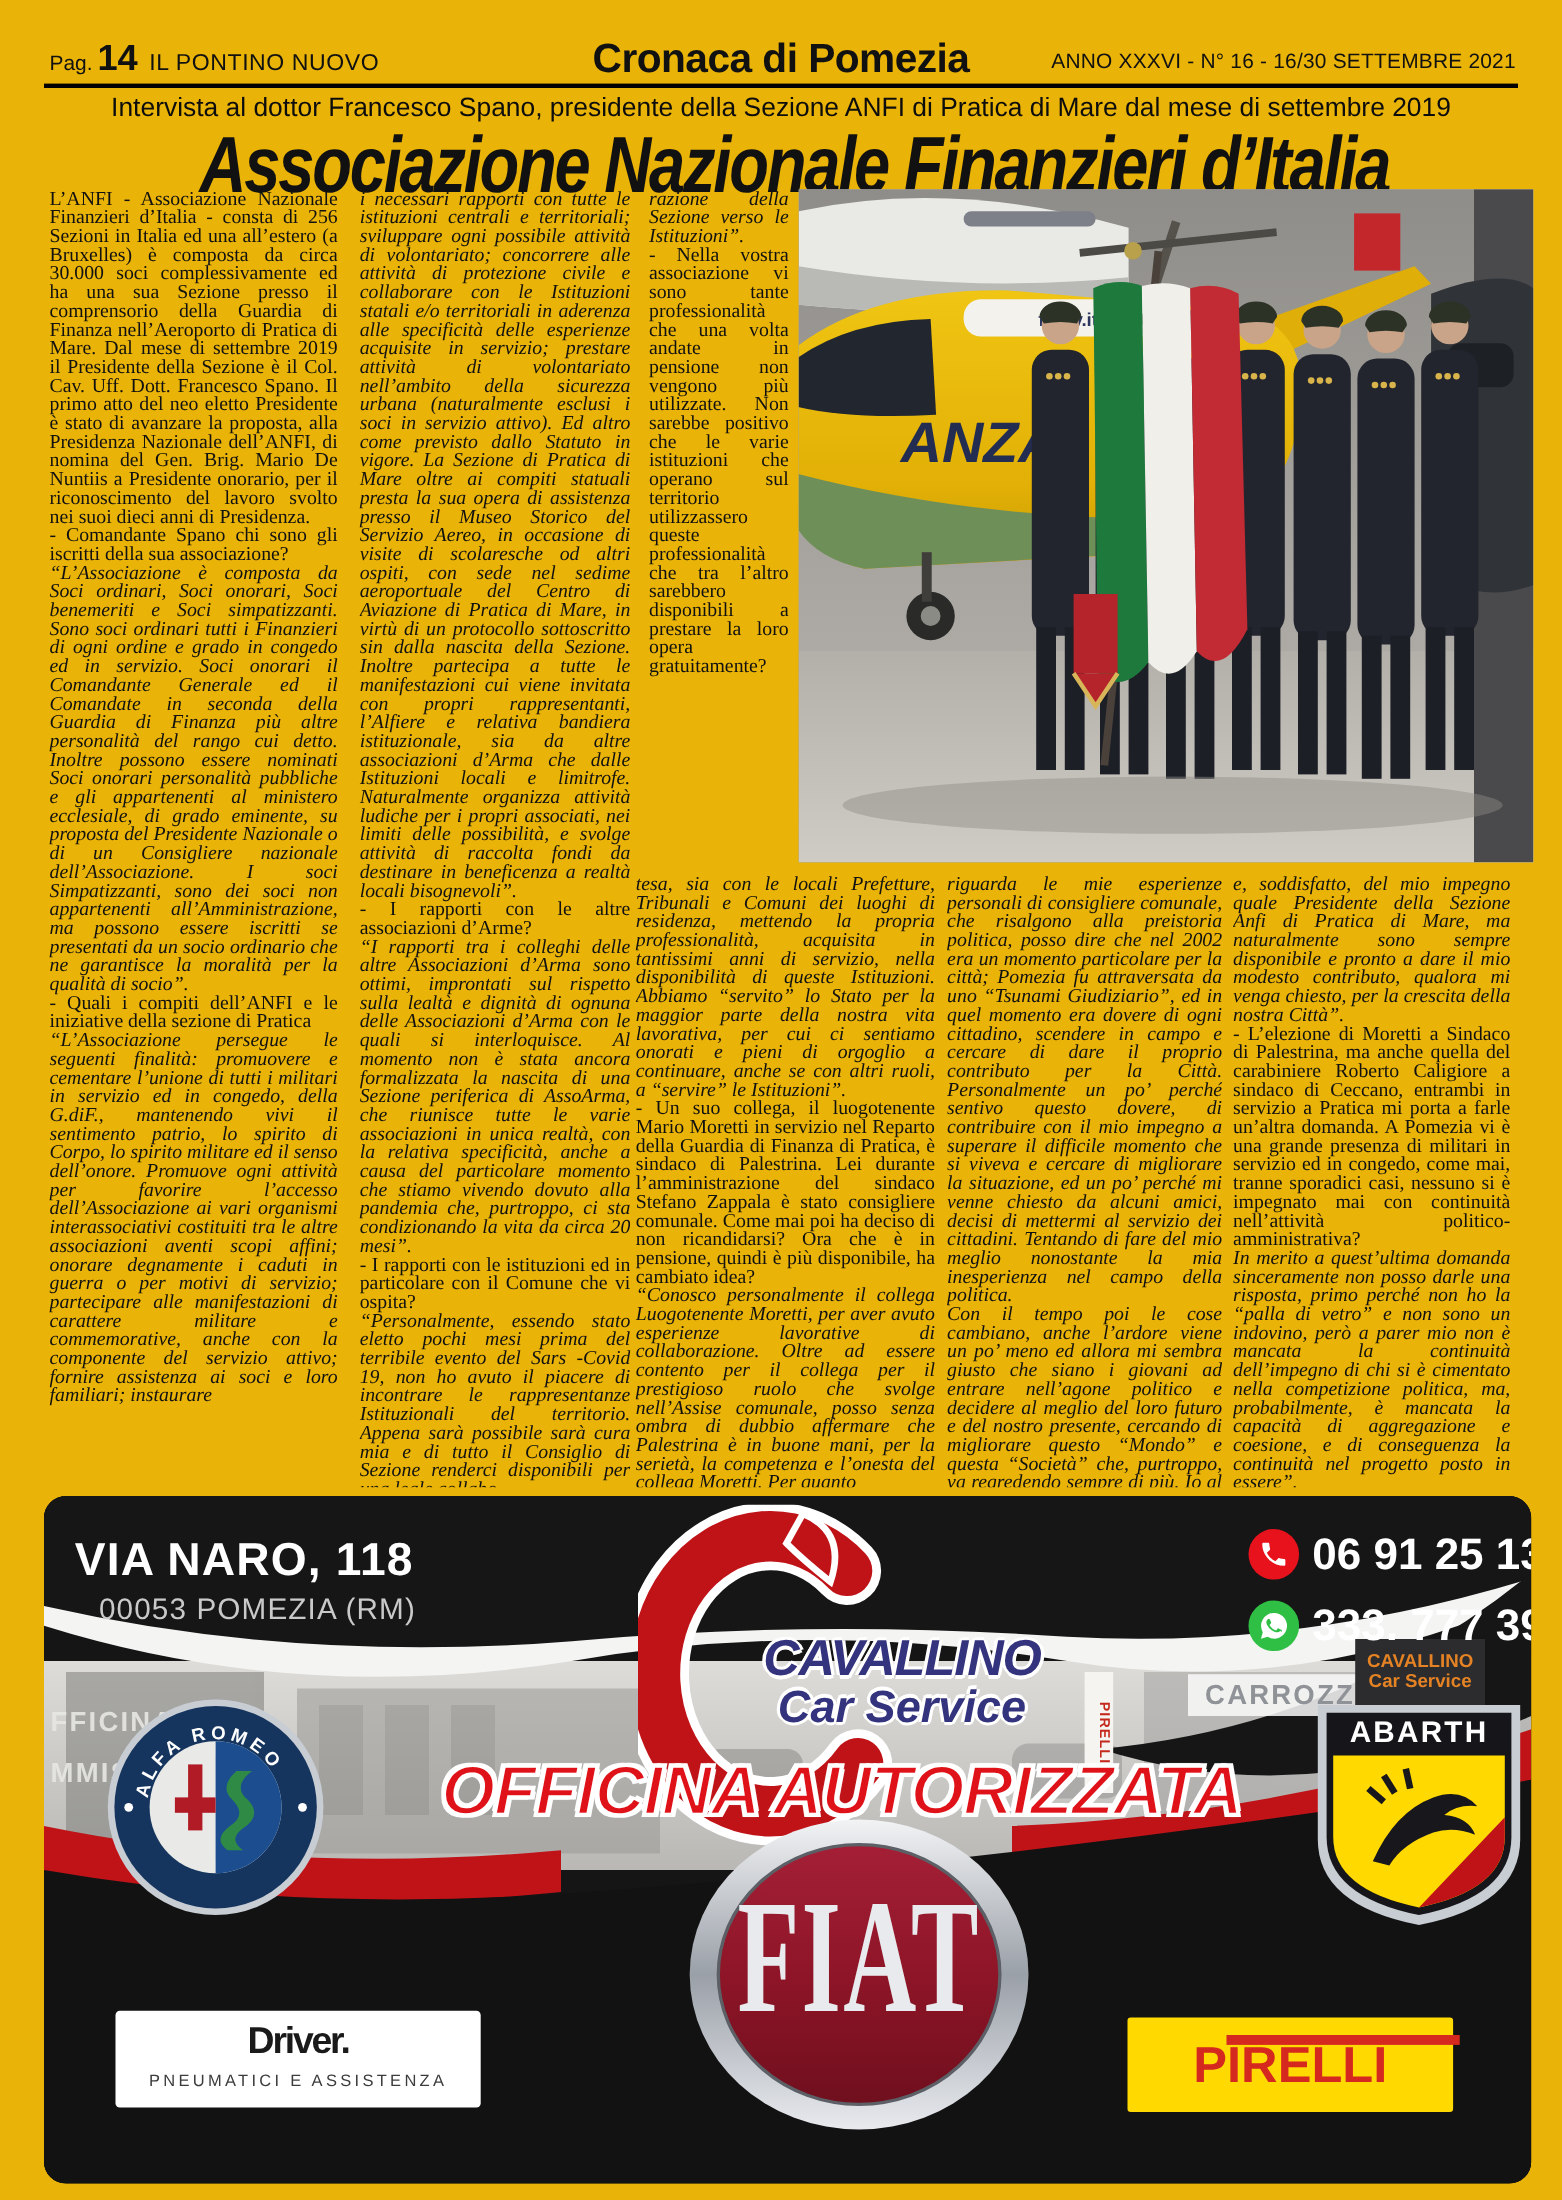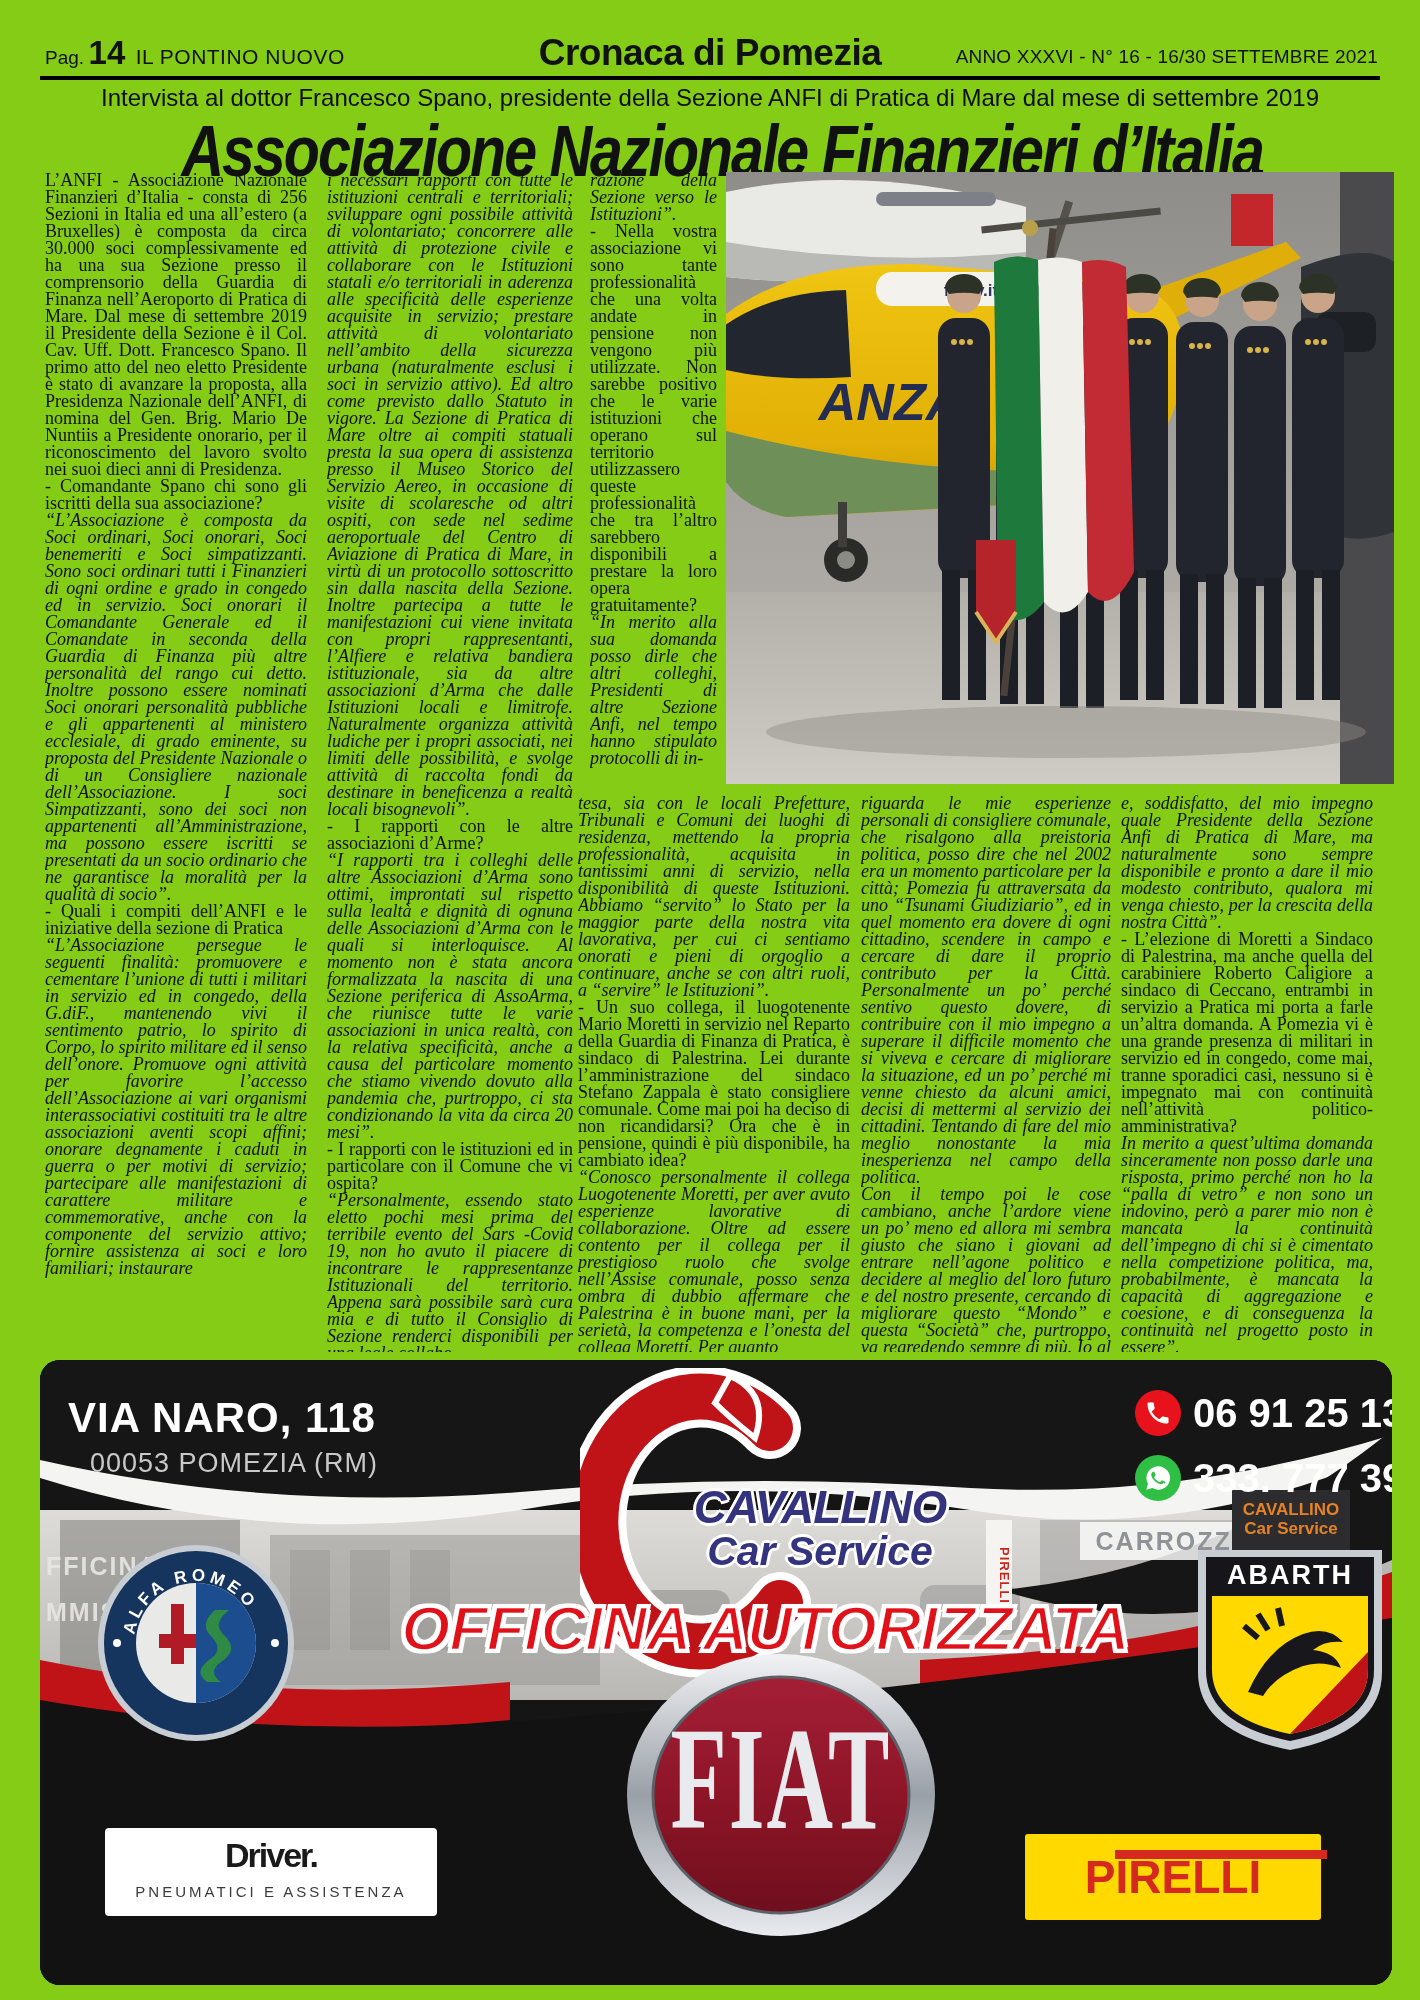--- a/index.html
+++ b/index.html
@@ -1,16 +1,16 @@
 <!DOCTYPE html>
 <html lang="it"><head>
 <meta charset="utf-8">
 <style>
   html,body{margin:0;padding:0;background:#e9e9e9;}
-  #page{position:relative;width:1420px;height:2000px;background:#84cc16;margin:0 auto;overflow:hidden;
+  #page{position:relative;width:1420px;height:2000px;background:#eab308;margin:0 auto;overflow:hidden;
         font-family:"Liberation Serif",serif;color:#111;}
   
   #masthead{position:absolute;left:40px;top:30px;width:1340px;height:46px;border-bottom:4px solid #000;
             font-family:"Liberation Sans",sans-serif;}
   .mh-left{position:absolute;left:5px;bottom:4px;white-space:nowrap;}
   .mh-pag{font-size:19px;}
   .mh-num{font-size:33px;font-weight:bold;}
   .mh-paper{font-size:21px;margin-left:6px;letter-spacing:.5px;}
   .mh-center{position:absolute;left:0;right:0;bottom:2px;text-align:center;font-size:37px;font-weight:bold;letter-spacing:-.5px;}
   .mh-right{position:absolute;right:2px;bottom:8px;font-size:19px;letter-spacing:.2px;}
@@ -106,21 +106,20 @@
   <div id="col2" class="col">
       <div class="seg ans">i necessari rapporti con tutte le istituzioni centrali e territoriali; sviluppare ogni possibile attività di volontariato; concorrere alle attività di protezione civile e collaborare con le Istituzioni statali e/o territoriali in aderenza alle specificità delle esperienze acquisite in servizio; prestare attività di volontariato nell’ambito della sicurezza urbana (naturalmente esclusi i soci in servizio attivo). Ed altro come previsto dallo Statuto in vigore. La Sezione di Pratica di Mare oltre ai compiti statuali presta la sua opera di assistenza presso il Museo Storico del Servizio Aereo, in occasione di visite di scolaresche od altri ospiti, con sede nel sedime aeroportuale del Centro di Aviazione di Pratica di Mare, in virtù di un protocollo sottoscritto sin dalla nascita della Sezione. Inoltre partecipa a tutte le manifestazioni cui viene invitata con propri rappresentanti, l’Alfiere e relativa bandiera istituzionale, sia da altre associazioni d’Arma che dalle Istituzioni locali e limitrofe. Naturalmente organizza attività ludiche per i propri associati, nei limiti delle possibilità, e svolge attività di raccolta fondi da destinare in beneficenza a realtà locali bisognevoli”.</div>
       <div class="seg q">- I rapporti con le altre associazioni d’Arme?</div>
       <div class="seg ans">“I rapporti tra i colleghi delle altre Associazioni d’Arma sono ottimi, improntati sul rispetto sulla lealtà e dignità di ognuna delle Associazioni d’Arma con le quali si interloquisce. Al momento non è stata ancora formalizzata la nascita di una Sezione periferica di AssoArma, che riunisce tutte le varie associazioni in unica realtà, con la relativa specificità, anche a causa del particolare momento che stiamo vivendo dovuto alla pandemia che, purtroppo, ci sta condizionando la vita da circa 20 mesi”.</div>
       <div class="seg q">- I rapporti con le istituzioni ed in particolare con il Comune che vi ospita?</div>
       <div class="seg ans">“Personalmente, essendo stato eletto pochi mesi prima del terribile evento del Sars -Covid 19, non ho avuto il piacere di incontrare le rappresentanze Istituzionali del territorio. Appena sarà possibile sarà cura mia e di tutto il Consiglio di Sezione renderci disponibili per una leale collabo-</div>
     </div>
   <div id="col3a" class="col">
       <div class="seg ans">razione della Sezione verso le Istituzioni”.</div>
       <div class="seg q">- Nella vostra associazione vi sono tante professionalità che una volta andate in pensione non vengono più utilizzate. Non sarebbe positivo che le varie istituzioni che operano sul territorio utilizzassero queste professionalità che tra l’altro sarebbero disponibili a prestare la loro opera gratuitamente?</div>
-      <div class="seg ans">“In merito alla sua domanda posso dirle che altri colleghi, Presidenti di altre Sezione Anfi, nel tempo hanno stipulato protocolli di in-</div>
     </div>
   <div id="col3b" class="col">
       <div class="seg ans">tesa, sia con le locali Prefetture, Tribunali e Comuni dei luoghi di residenza, mettendo la propria professionalità, acquisita in tantissimi anni di servizio, nella disponibilità di queste Istituzioni. Abbiamo “servito” lo Stato per la maggior parte della nostra vita lavorativa, per cui ci sentiamo onorati e pieni di orgoglio a continuare, anche se con altri ruoli, a “servire” le Istituzioni”.</div>
       <div class="seg q">- Un suo collega, il luogotenente Mario Moretti in servizio nel Reparto della Guardia di Finanza di Pratica, è sindaco di Palestrina. Lei durante l’amministrazione del sindaco Stefano Zappala è stato consigliere comunale. Come mai poi ha deciso di non ricandidarsi? Ora che è in pensione, quindi è più disponibile, ha cambiato idea?</div>
       <div class="seg ans">“Conosco personalmente il collega Luogotenente Moretti, per aver avuto esperienze lavorative di collaborazione. Oltre ad essere contento per il collega per il prestigioso ruolo che svolge nell’Assise comunale, posso senza ombra di dubbio affermare che Palestrina è in buone mani, per la serietà, la competenza e l’onesta del collega Moretti. Per quanto</div>
     </div>
   <div id="col4" class="col">
       <div class="seg ans">riguarda le mie esperienze personali di consigliere comunale, che risalgono alla preistoria politica, posso dire che nel 2002 era un momento particolare per la città; Pomezia fu attraversata da uno “Tsunami Giudiziario”, ed in quel momento era dovere di ogni cittadino, scendere in campo e cercare di dare il proprio contributo per la Città. Personalmente un po’ perché sentivo questo dovere, di contribuire con il mio impegno a superare il difficile momento che si viveva e cercare di migliorare la situazione, ed un po’ perché mi venne chiesto da alcuni amici, decisi di mettermi al servizio dei cittadini. Tentando di fare del mio meglio nonostante la mia inesperienza nel campo della politica.</div>
       <div class="seg ans">Con il tempo poi le cose cambiano, anche l’ardore viene un po’ meno ed allora mi sembra giusto che siano i giovani ad entrare nell’agone politico e decidere al meglio del loro futuro e del nostro presente, cercando di migliorare questo “Mondo” e questa “Società” che, purtroppo, va regredendo sempre di più. Io al momento sono contento, abbastanza preso</div>
     </div>

